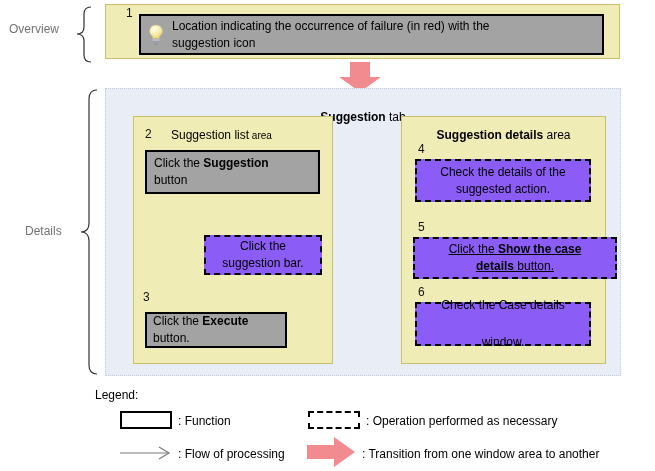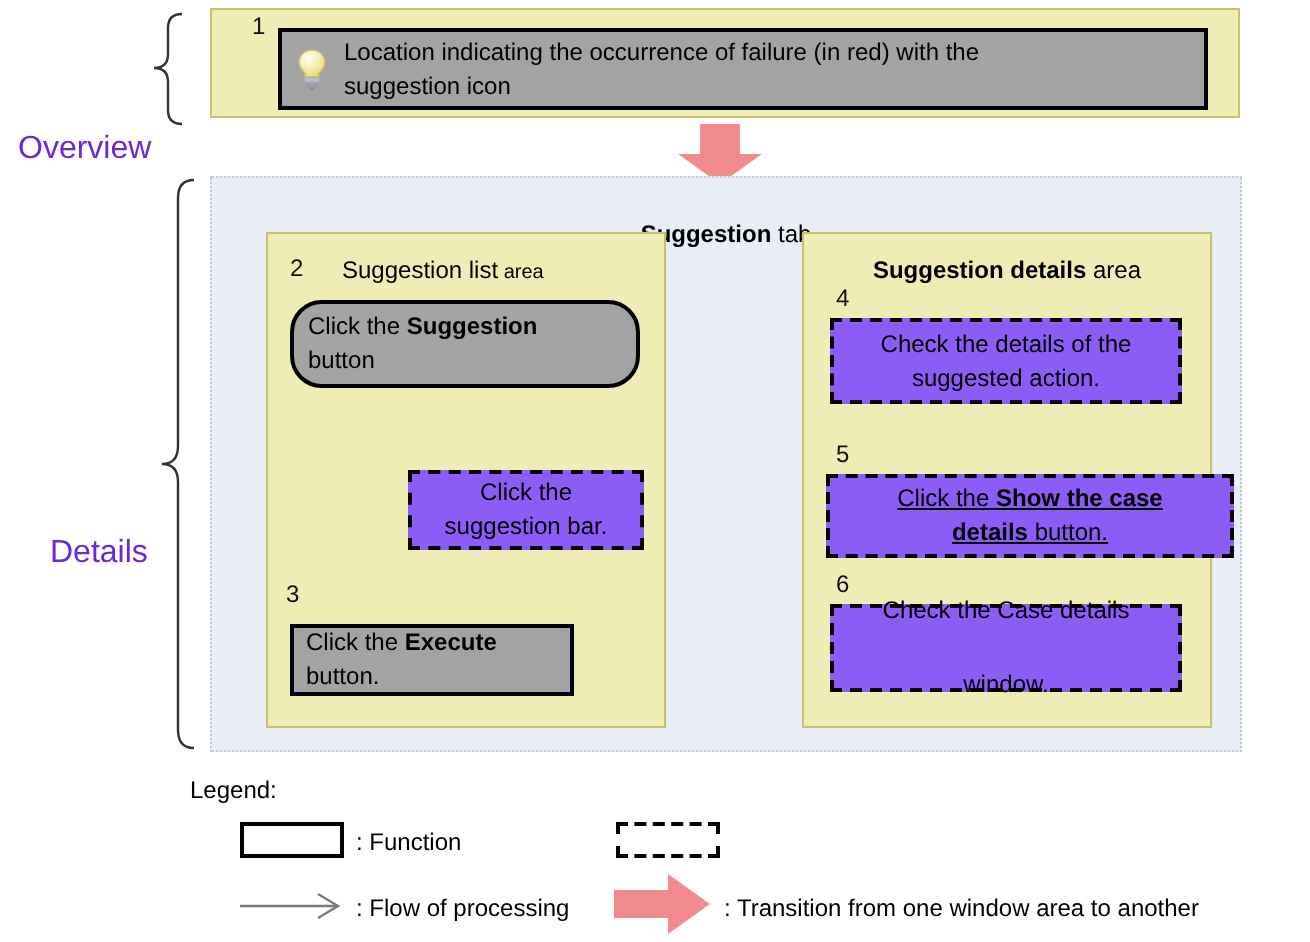--- a/index.html
+++ b/index.html
@@ -2,21 +2,21 @@
 <html><head>
 <meta charset="utf-8">
 <style>
   * { margin:0; padding:0; box-sizing:border-box; }
   body { background:#fff; font-family:"Liberation Sans", sans-serif; color:#000; }
   .canvas { position:relative; width:655px; height:471px; background:#fff; overflow:hidden;
             font-size:12px; line-height:1.4; }
   .abs { position:absolute; }
   svg.overlay { position:absolute; inset:0; pointer-events:none; }
 
-  .side-label { font-size:16px; color:#6d28d9;margin-top:43px; }
+  .side-label { font-size:12px; color:#737373; }
 
   .panel-yellow { background:#f0ecb5; border:1px solid #c8c06c; }
   .panel-blue   { background:#e9edf6; border:1px dotted #c0cbe0; }
 
   .step-num { font-size:12px; color:#111; }
 
   .func-box { background:#a3a3a3; border:2px solid #000; }
   .dash-box { background:#8b5cf6; border:2px dashed #000; display:flex; flex-direction:column;
               justify-content:center; text-align:center; }
 
@@ -104,21 +104,21 @@
     <div class="abs tab-title" style="top:20px; left:0;">
       <b>Suggestion</b><span> tab</span>
     </div>
 
     <div class="abs panel-yellow" style="left:27px; top:27px; width:200px; height:248px;">
       <span class="abs step-num" style="left:11px; top:9px;">2</span>
       <div class="abs area-header-left" style="left:37px; top:10px;">
         <span>Suggestion list</span><span class="suffix"> area</span>
       </div>
 
-      <div class="abs func-box box2" style="left:11px; top:33px; width:175px; height:44px;border-radius:16px;">
+      <div class="abs func-box box2" style="left:11px; top:33px; width:175px; height:44px;">
         <div><span>Click the </span><b>Suggestion</b></div>
         <div>button</div>
       </div>
 
       <div class="abs dash-box" style="left:70px; top:118px; width:118px; height:40px;">
         <div>Click the</div>
         <div>suggestion bar.</div>
       </div>
 
       <span class="abs step-num" style="left:9px; top:172px;">3</span>
@@ -151,18 +151,19 @@
       </div>
     </div>
   </div>
 
   <div class="abs legend-text" style="left:95px; top:387px;">Legend:</div>
 
   <div class="abs legend-swatch-solid" style="left:120px; top:411px; width:52px; height:18px;"></div>
   <div class="abs legend-text" style="left:178px; top:413px;">: Function</div>
 
   <div class="abs legend-swatch-dashed" style="left:308px; top:411px; width:52px; height:18px;"></div>
+  <div class="abs legend-text" style="left:366px; top:413px;">: Operation performed as necessary</div>
 
   <div class="abs legend-text" style="left:178px; top:446px;">: Flow of processing</div>
 
   <div class="abs legend-text" style="left:362px; top:446px;">: Transition from one window area to another</div>
 
 </div>
 
 </body></html>

